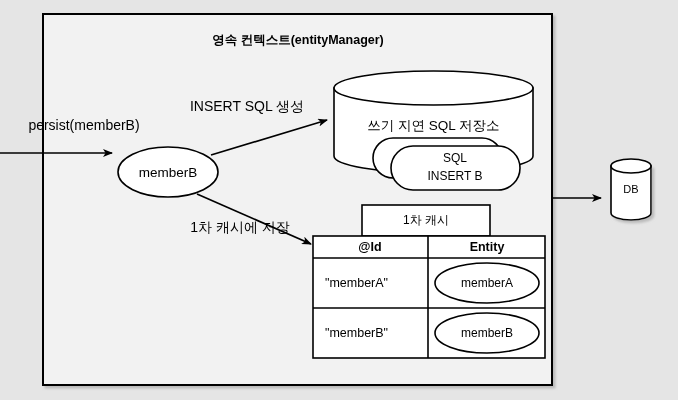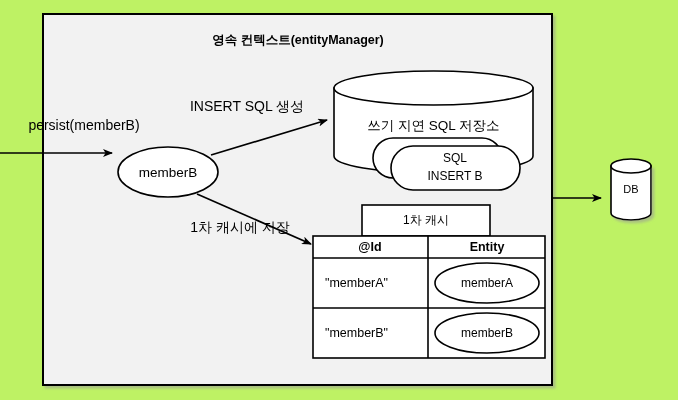--- a/index.html
+++ b/index.html
@@ -4,21 +4,21 @@
 <style>
   html, body {
     margin: 0;
     padding: 0;
     background: #ffffff;
   }
   #stage {
     position: relative;
     width: 678px;
     height: 400px;
-    background: #bef264;
+    background: #e5e5e5;
     overflow: hidden;
     font-family: "Liberation Sans", "DejaVu Sans", sans-serif;
   }
   svg#diagram {
     position: absolute;
     top: 0;
     left: 0;
     width: 678px;
     height: 400px;
     display: block;

